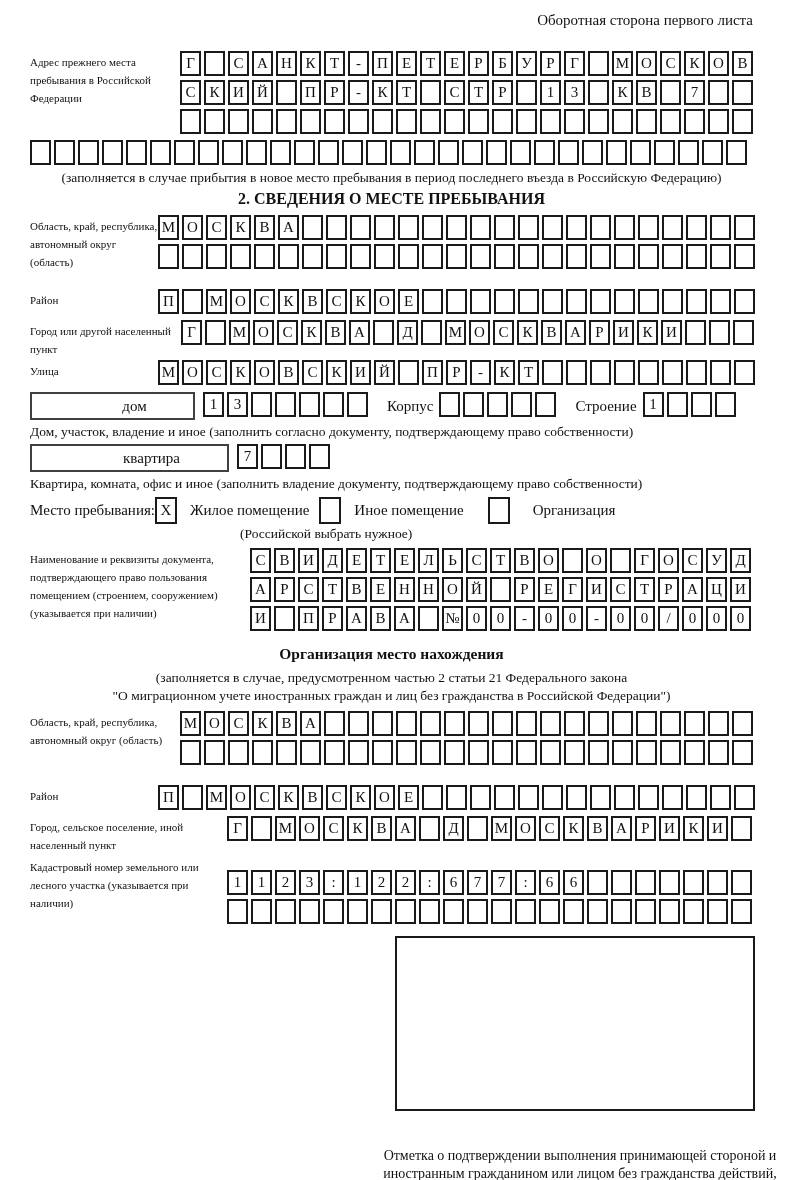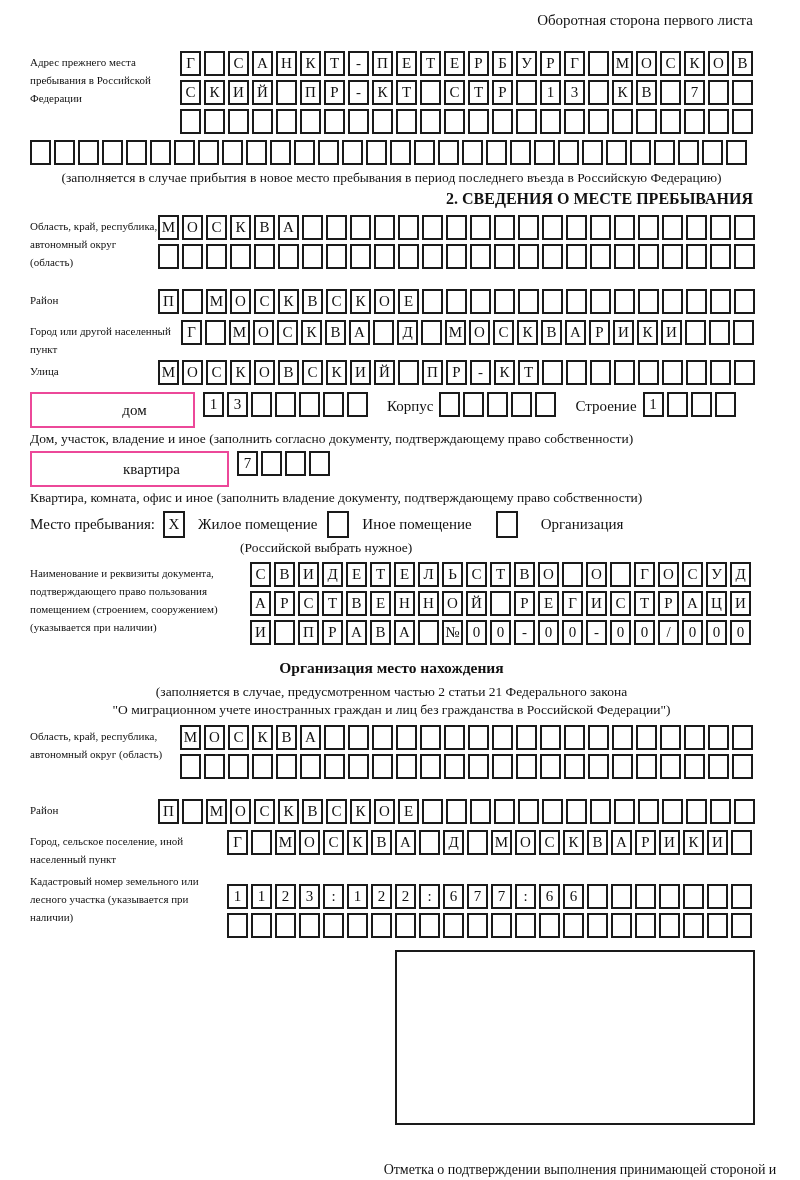--- a/index.html
+++ b/index.html
@@ -14,29 +14,29 @@
   .w151{flex:0 0 151px;width:151px;}
   .w197{flex:0 0 197px;width:197px;}
   .w220{flex:0 0 220px;width:220px;}
   .rows{flex:1;}
   .cellrow{display:flex;margin-bottom:4px;}
   .cell{flex:0 0 21px;width:21px;height:25px;box-sizing:border-box;border:2px solid #1a1a1a;
         margin-right:3px;display:inline-flex;align-items:center;justify-content:center;
         font-size:15px;line-height:1;background:#fff;}
   .note{font-size:13.5px;line-height:17px;margin:1px 0 4px 0;}
   .center{text-align:center;}
-  .sec-title{text-align:right;font-weight:bold;font-size:16px;margin:4px 0 7px 0;}
+  .sec-title{text-align:center;font-weight:bold;font-size:16px;margin:4px 0 7px 0;}
   .houserow{display:flex;align-items:flex-start;margin:3px 0 2px 0;}
-  .widebox{box-sizing:border-box;border:2px solid #ec4899;height:36px;display:flex;
+  .widebox{box-sizing:border-box;border:2px solid #404040;height:28px;display:flex;
            align-items:center;justify-content:center;font-size:15px;padding-left:44px;}
   .housebox{width:165px;flex:0 0 165px;margin-right:8px;}
   .aptbox{width:199px;flex:0 0 199px;margin-right:8px;}
   .inline-label{font-size:15px;line-height:28px;margin:0 6px 0 16px;}
   .resrow{display:flex;align-items:center;margin:5px 0 2px 0;font-size:15px;}
-  .res-label{margin-right:8px;}
+  .res-label{}
   .res-opt{margin:0 10px 0 10px;}
   .cb{flex:0 0 22px;width:22px;height:27px;}
   .choose-note{font-size:13.5px;margin:0 0 6px 210px;}
   .fact-title{text-align:center;font-weight:bold;font-size:15.5px;margin:10px 0 6px 0;}
   .fact-note{text-align:center;font-size:13.5px;line-height:18px;margin-bottom:6px;}
   .mt14{margin-top:14px;}
   .stampbox{box-sizing:border-box;border:2px solid #1a1a1a;width:360px;height:175px;
             margin:8px 0 4px 365px;background:#fff;}
   .stamp-caption{width:400px;margin-left:350px;text-align:center;font-size:14px;line-height:18px;margin-top:36px;}
   .h72{min-height:72px;}

